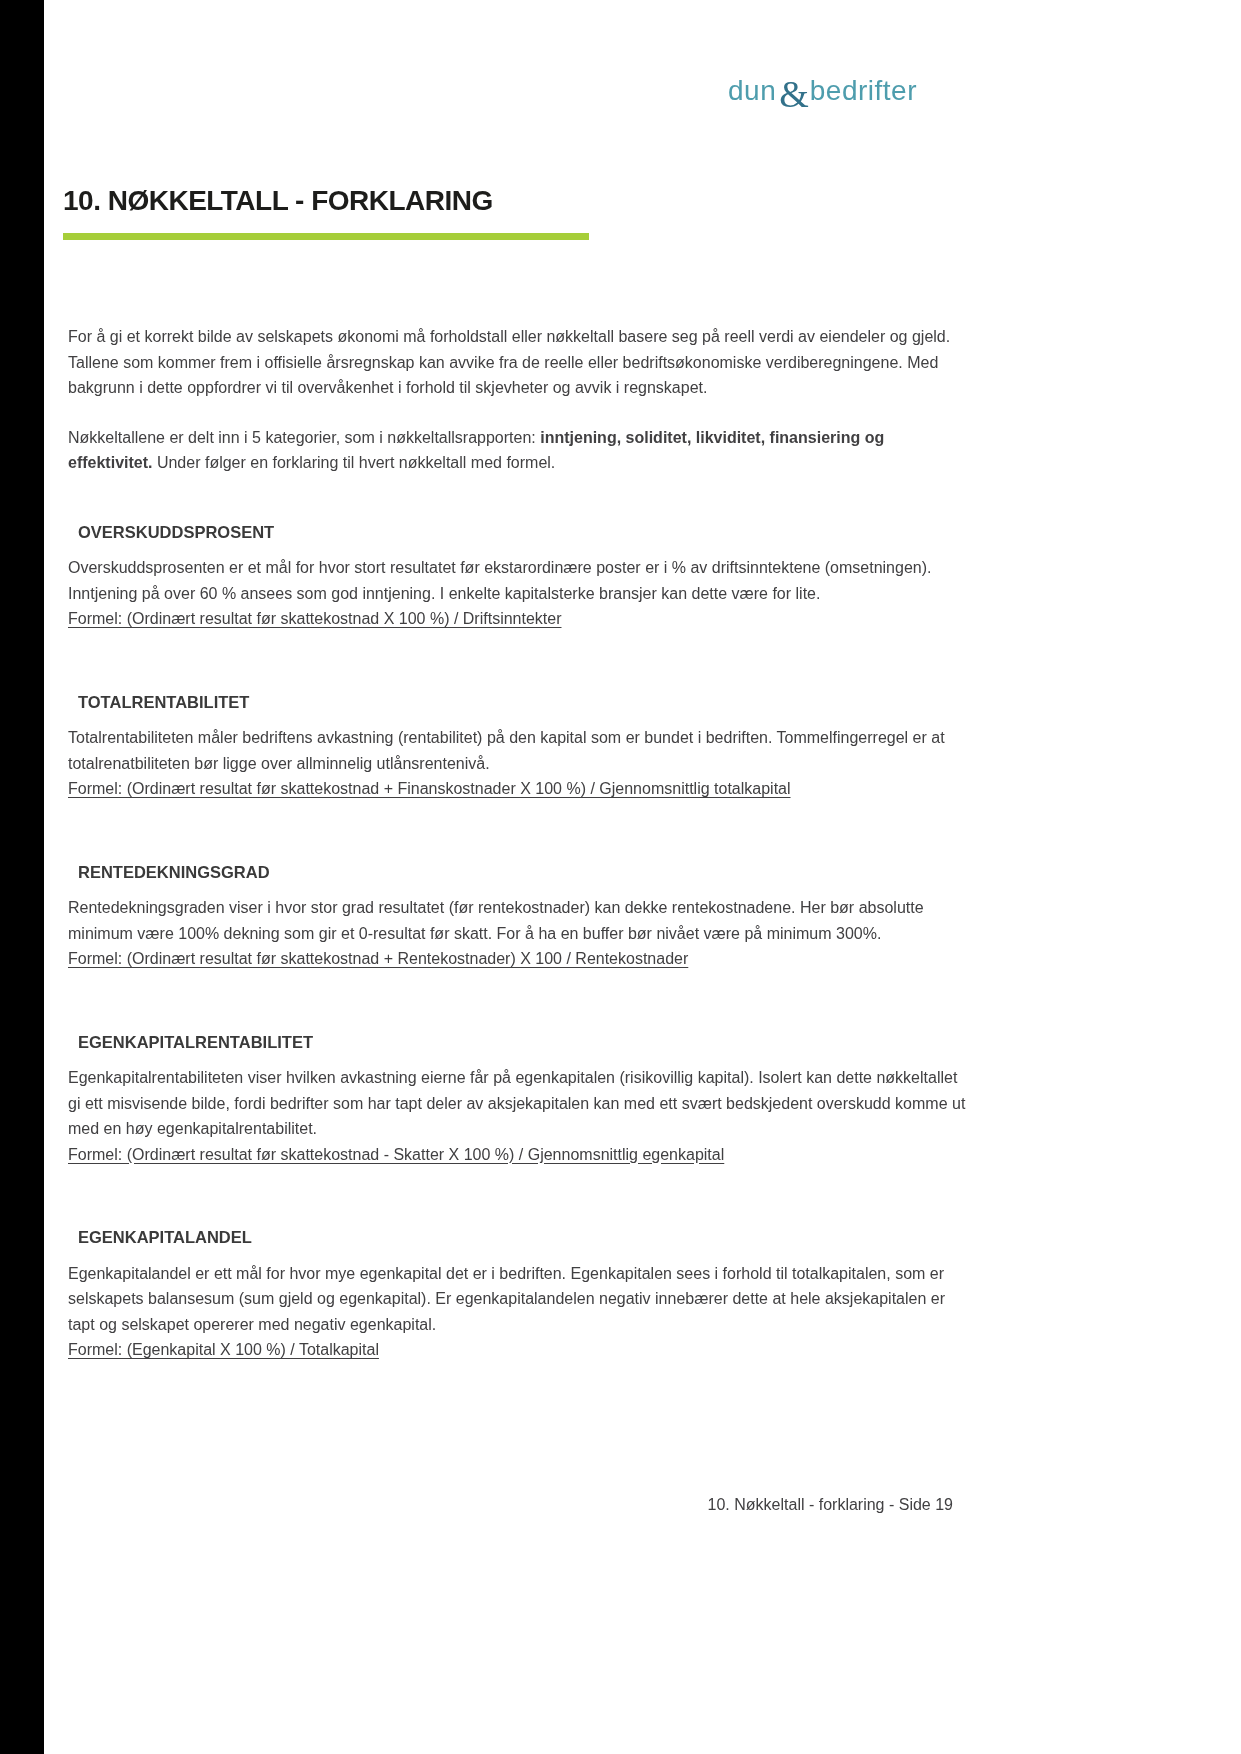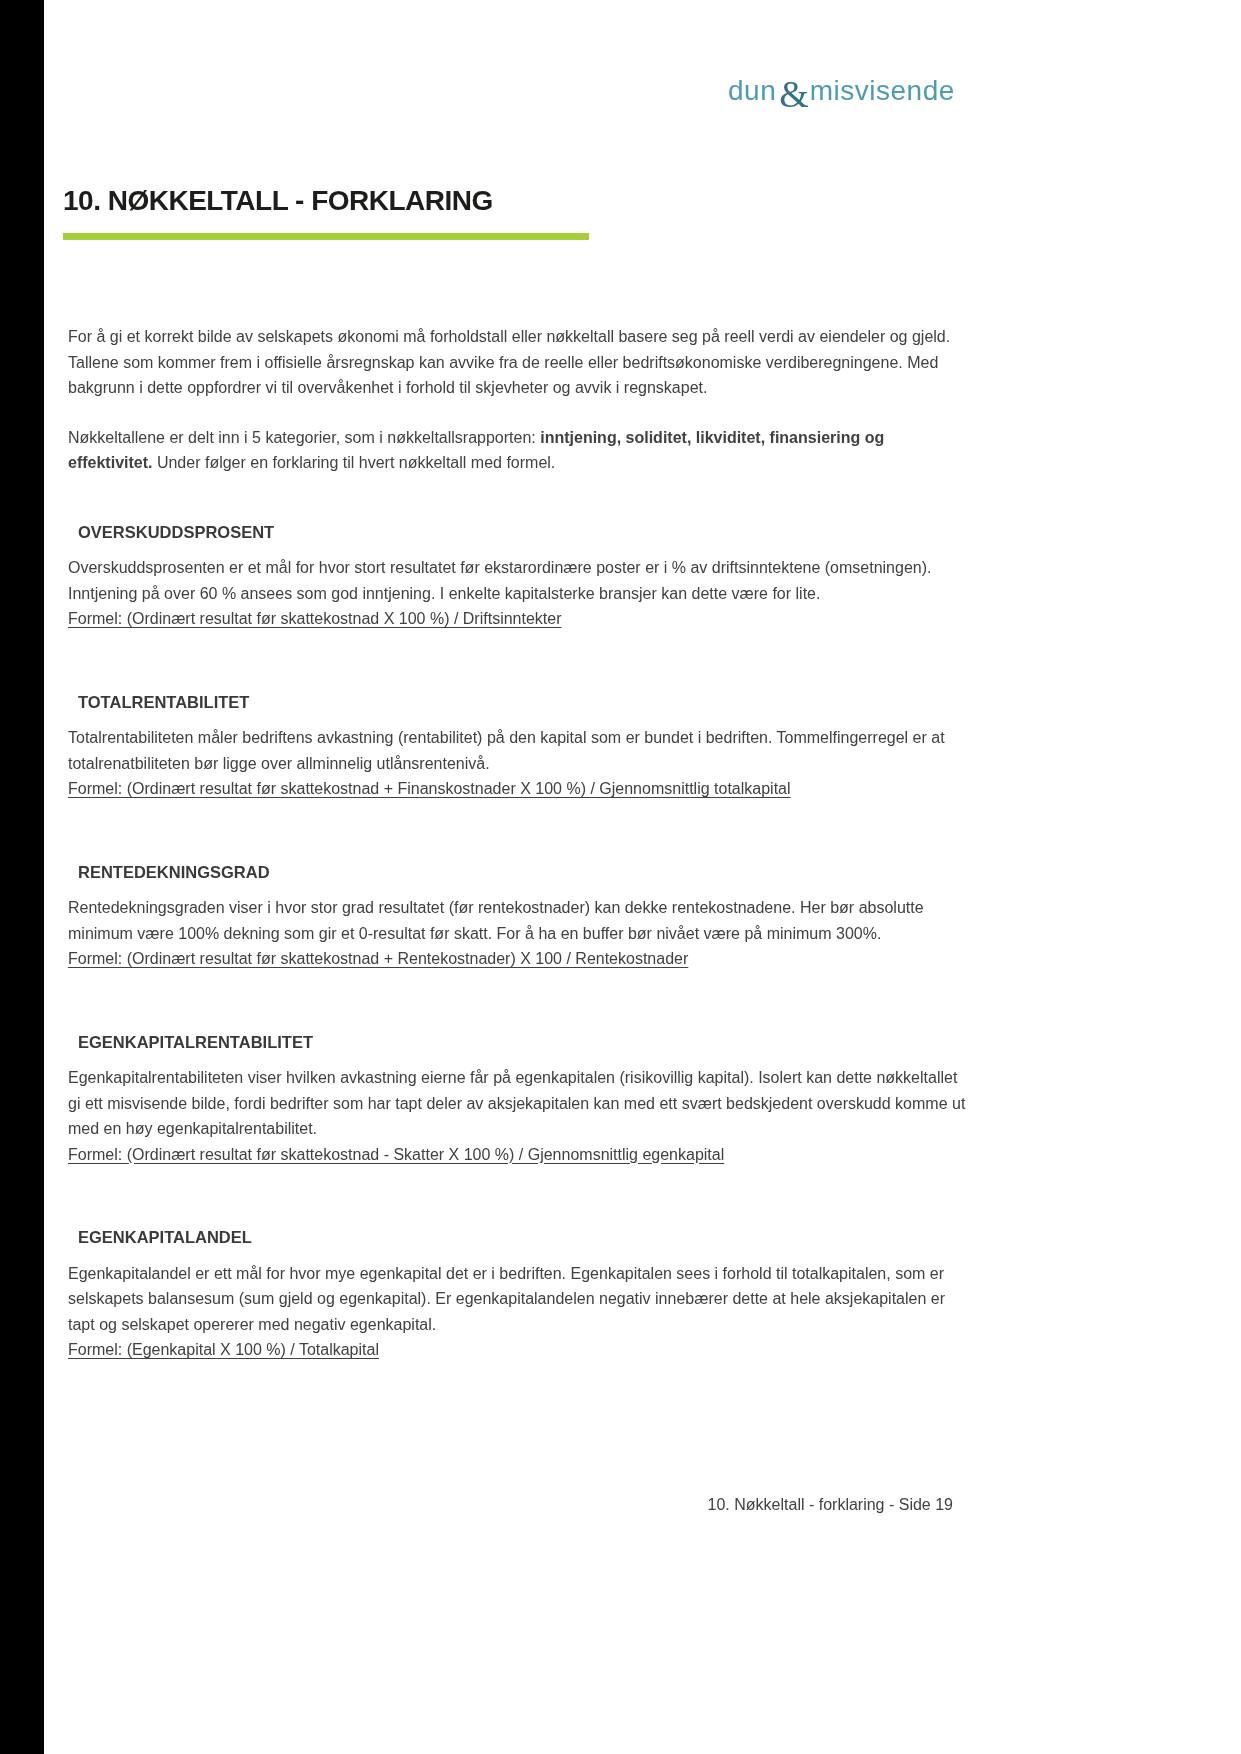--- a/index.html
+++ b/index.html
@@ -113,21 +113,21 @@
 </head>
 <body>
 
 <div class="page">
 
   <div class="left-edge-bar"></div>
 
   <div class="logo">
     <span class="word">dun</span>
     <span class="amp">&amp;</span>
-    <span class="word">misvisende</span>
+    <span class="word">bedrifter</span>
   </div>
 
   <h1 class="doc-title">10. NØKKELTALL - FORKLARING</h1>
   <div class="accent-bar"></div>
 
   <div class="content">
 
     <p class="intro-p1">For å gi et korrekt bilde av selskapets økonomi må forholdstall eller nøkkeltall basere seg på reell verdi av eiendeler og gjeld. Tallene som kommer frem i offisielle årsregnskap kan avvike fra de reelle eller bedriftsøkonomiske verdiberegningene. Med bakgrunn i dette oppfordrer vi til overvåkenhet i forhold til skjevheter og avvik i regnskapet.</p>
 
     <p class="intro-p2"><span>Nøkkeltallene er delt inn i 5 kategorier, som i nøkkeltallsrapporten: </span><span class="bold">inntjening, soliditet, likviditet, finansiering og effektivitet.</span><span> Under følger en forklaring til hvert nøkkeltall med formel.</span></p>

